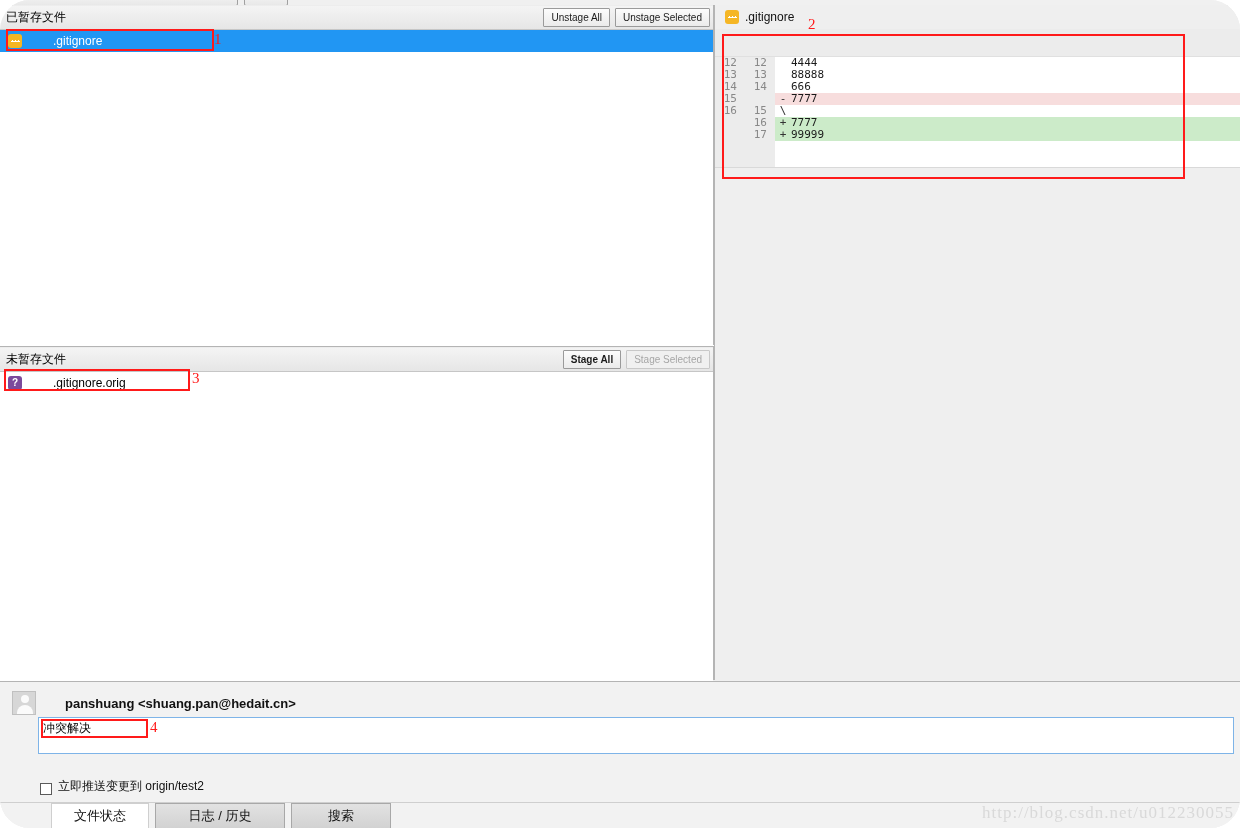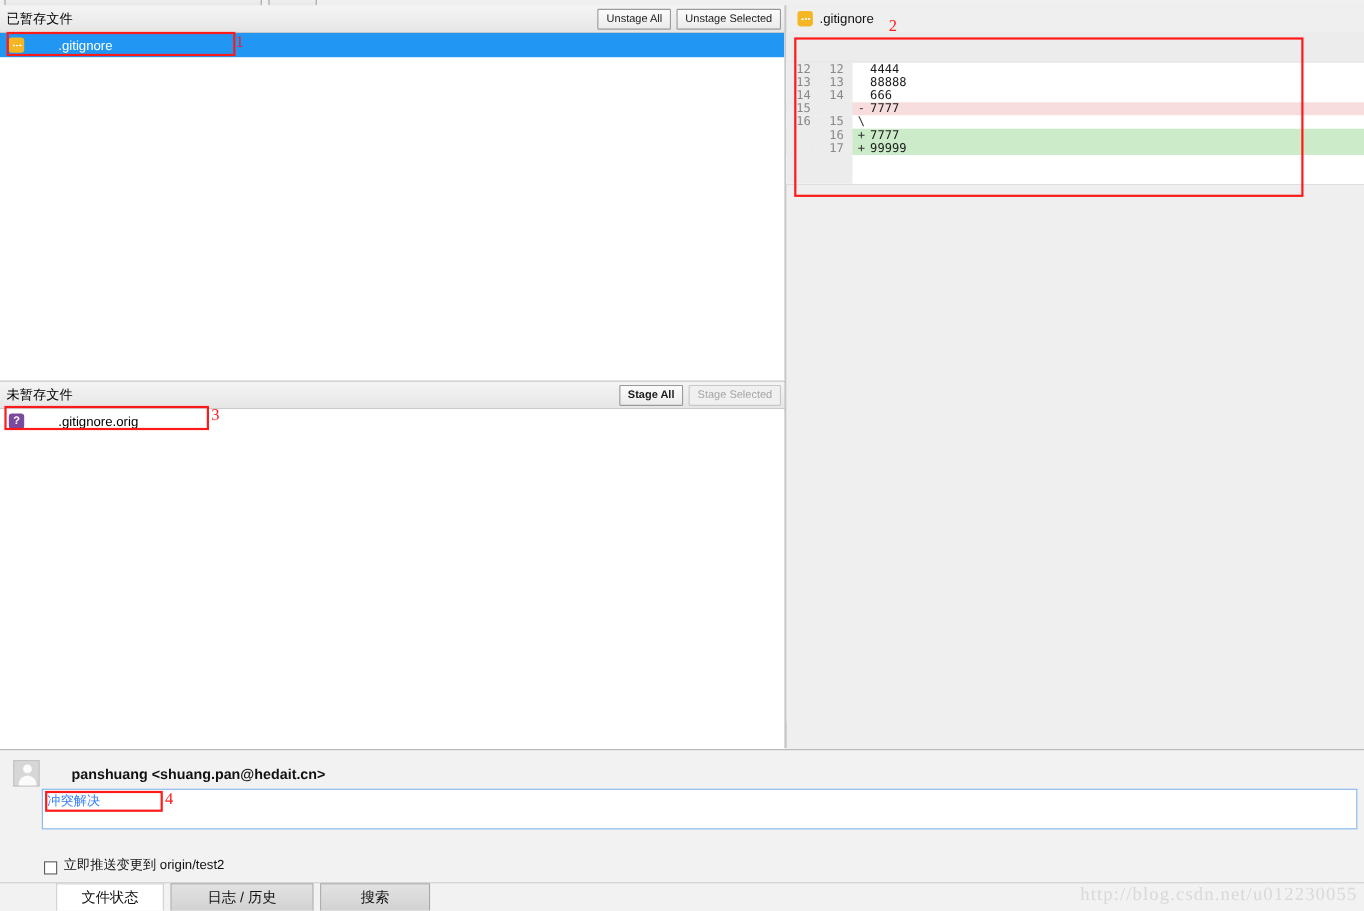--- a/index.html
+++ b/index.html
@@ -12,20 +12,21 @@
     font-size: 12px;
     color: #000;
     -webkit-font-smoothing: none;
   }
   #app {
     position: relative;
     width: 1240px;
     height: 828px;
     overflow: hidden;
     background: #f0f0f0;
+    border-radius: 30px;
   }
 
   
   .top-strip {
     position: absolute;
     left: 0; top: 0;
     width: 1240px; height: 5px;
     background: #f0f0f0;
     border-bottom: 1px solid #d8d8d8;
   }
@@ -286,21 +287,21 @@
     left: 38px; top: 35px;
     width: 1196px; height: 37px;
     background: #ffffff;
     border: 1px solid #7eb4e8;
     box-sizing: border-box;
   }
   .commit-text {
     position: absolute;
     left: 4px; top: 3px;
     font-size: 12px;
-    color: #3b82f6;
+    color: #000000;
     line-height: 15px;
     white-space: pre;
   }
   .push-row {
     position: absolute;
     left: 40px; top: 96px;
     display: flex;
     align-items: flex-end;
   }
   .checkbox {

